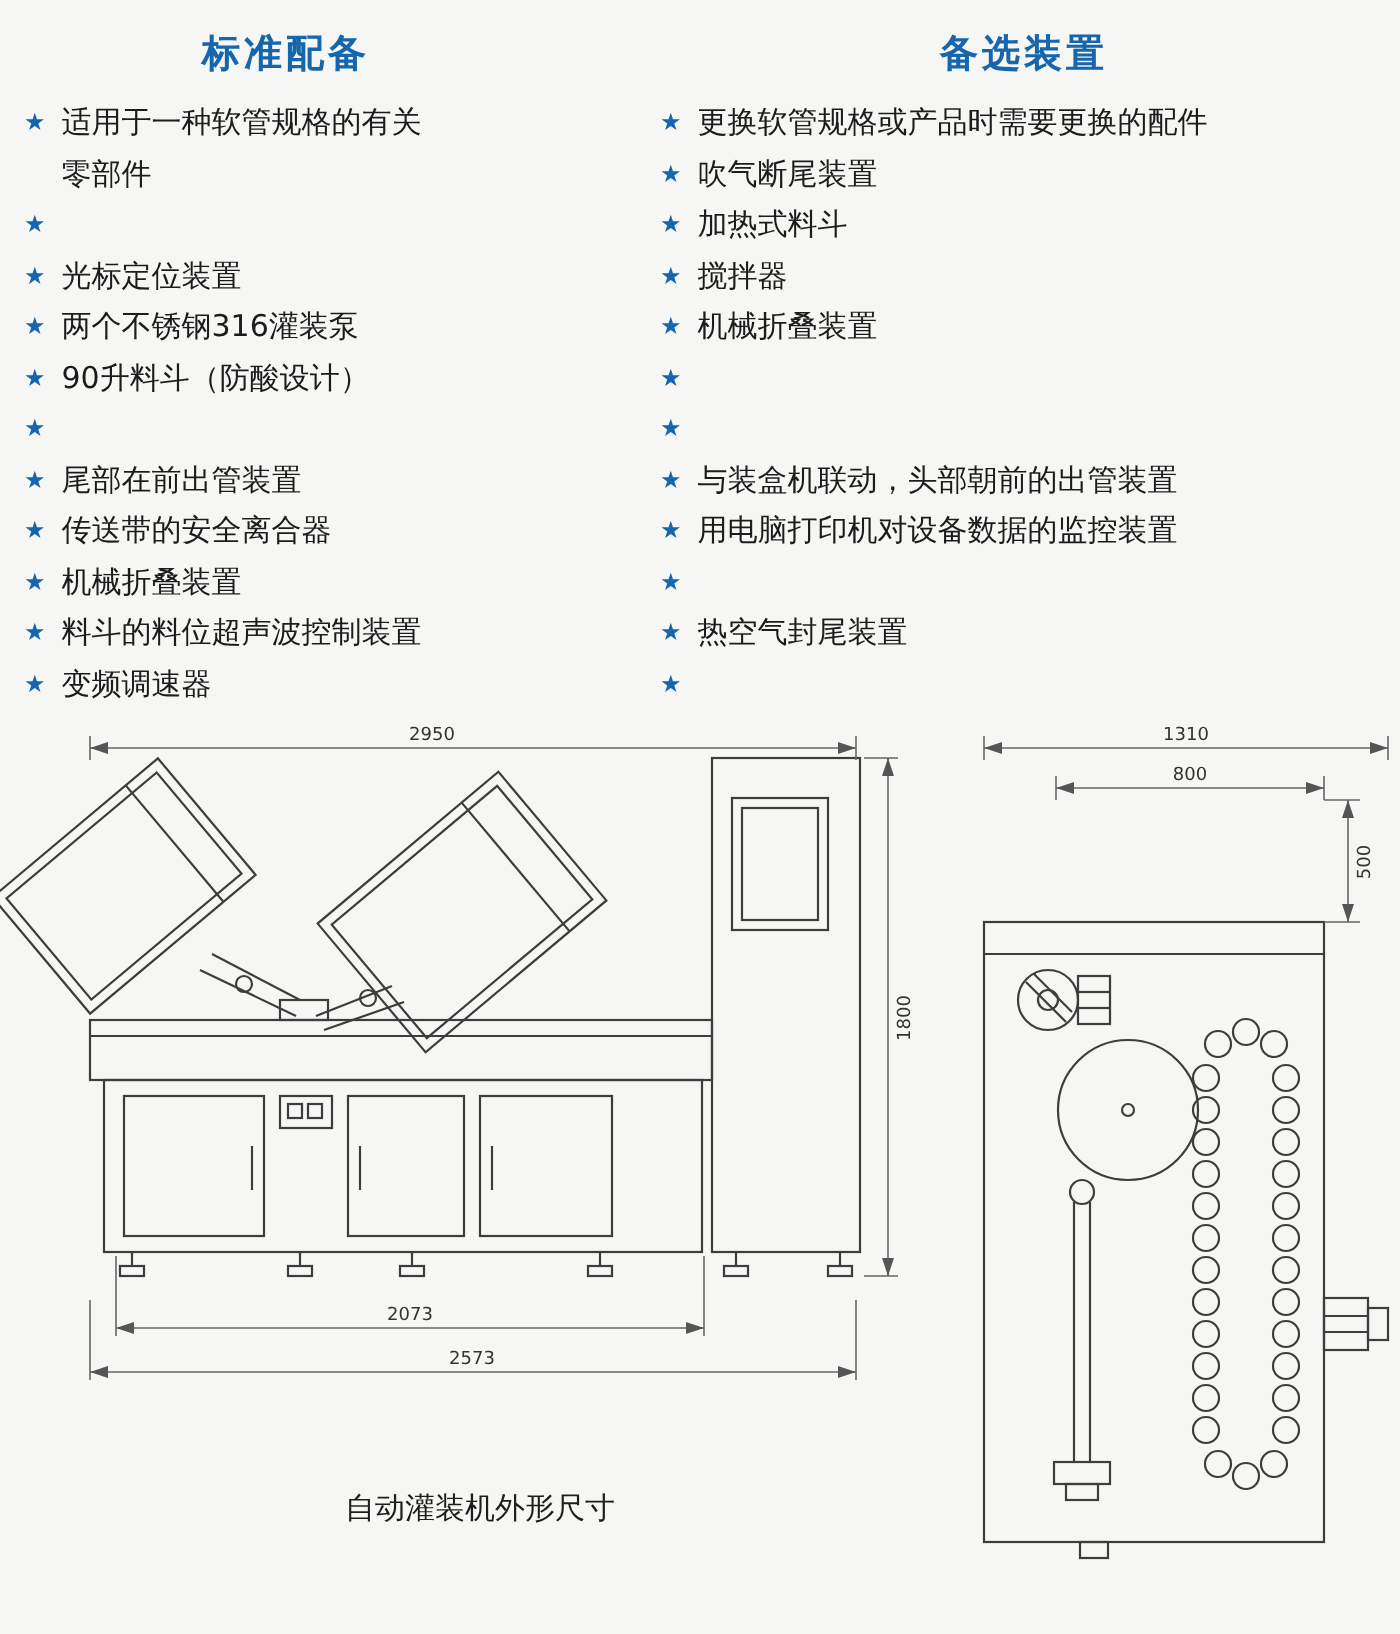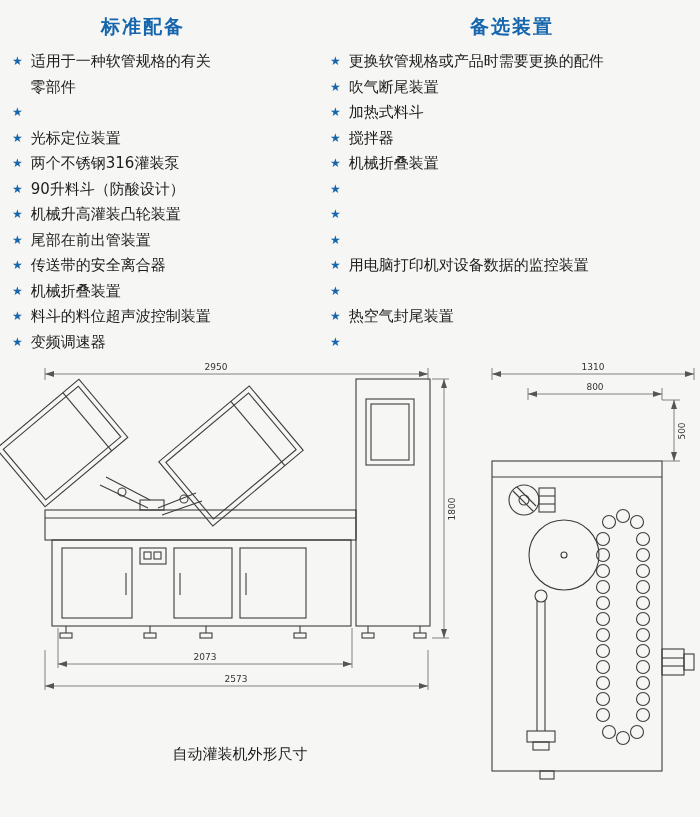--- a/index.html
+++ b/index.html
@@ -57,21 +57,20 @@
           <li class="feature-item">
             <span class="star">★</span>
             <span class="txt">两个不锈钢316灌装泵</span>
           </li>
           <li class="feature-item">
             <span class="star">★</span>
             <span class="txt">90升料斗（防酸设计）</span>
           </li>
           <li class="feature-item">
             <span class="star">★</span>
-            <span class="txt">机械升高灌装凸轮装置</span>
           </li>
           <li class="feature-item">
             <span class="star">★</span>
             <span class="txt">尾部在前出管装置</span>
           </li>
           <li class="feature-item">
             <span class="star">★</span>
             <span class="txt">传送带的安全离合器</span>
           </li>
           <li class="feature-item">
@@ -114,20 +113,21 @@
             <span class="txt">机械折叠装置</span>
           </li>
           <li class="feature-item">
             <span class="star">★</span>
           </li>
           <li class="feature-item">
             <span class="star">★</span>
           </li>
           <li class="feature-item">
             <span class="star">★</span>
+            <span class="txt">与装盒机联动，头部朝前的出管装置</span>
           </li>
           <li class="feature-item">
             <span class="star">★</span>
             <span class="txt">用电脑打印机对设备数据的监控装置</span>
           </li>
           <li class="feature-item">
             <span class="star">★</span>
           </li>
           <li class="feature-item">
             <span class="star">★</span>

